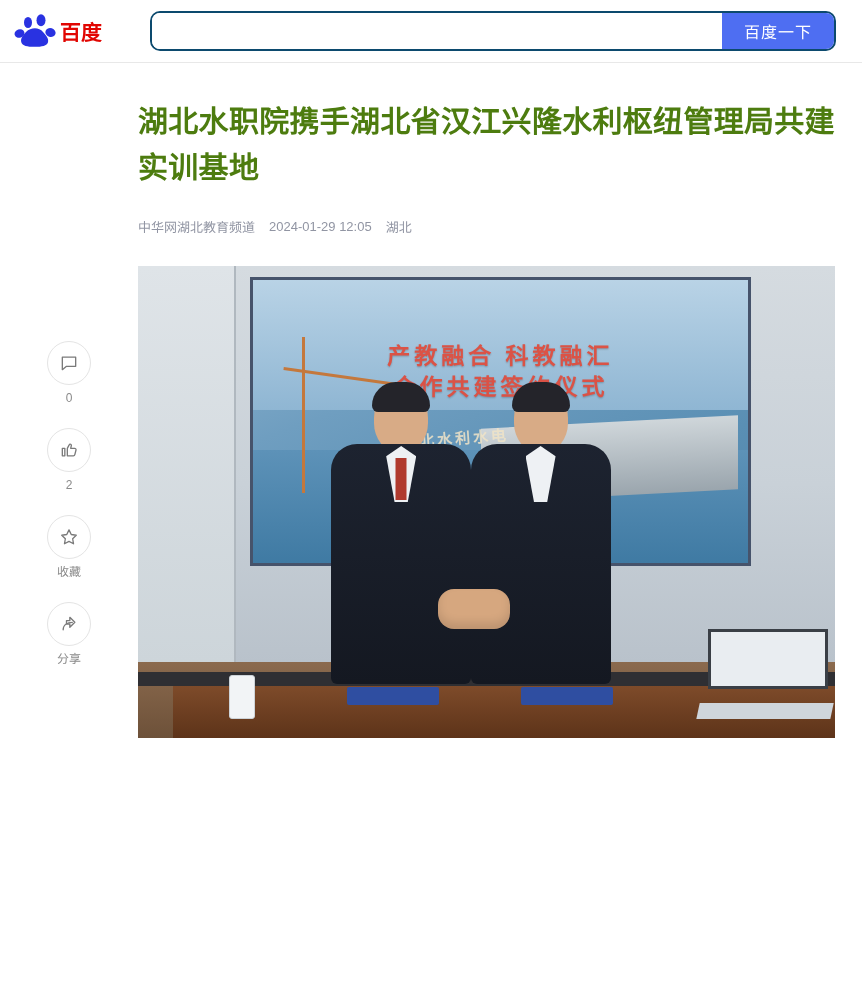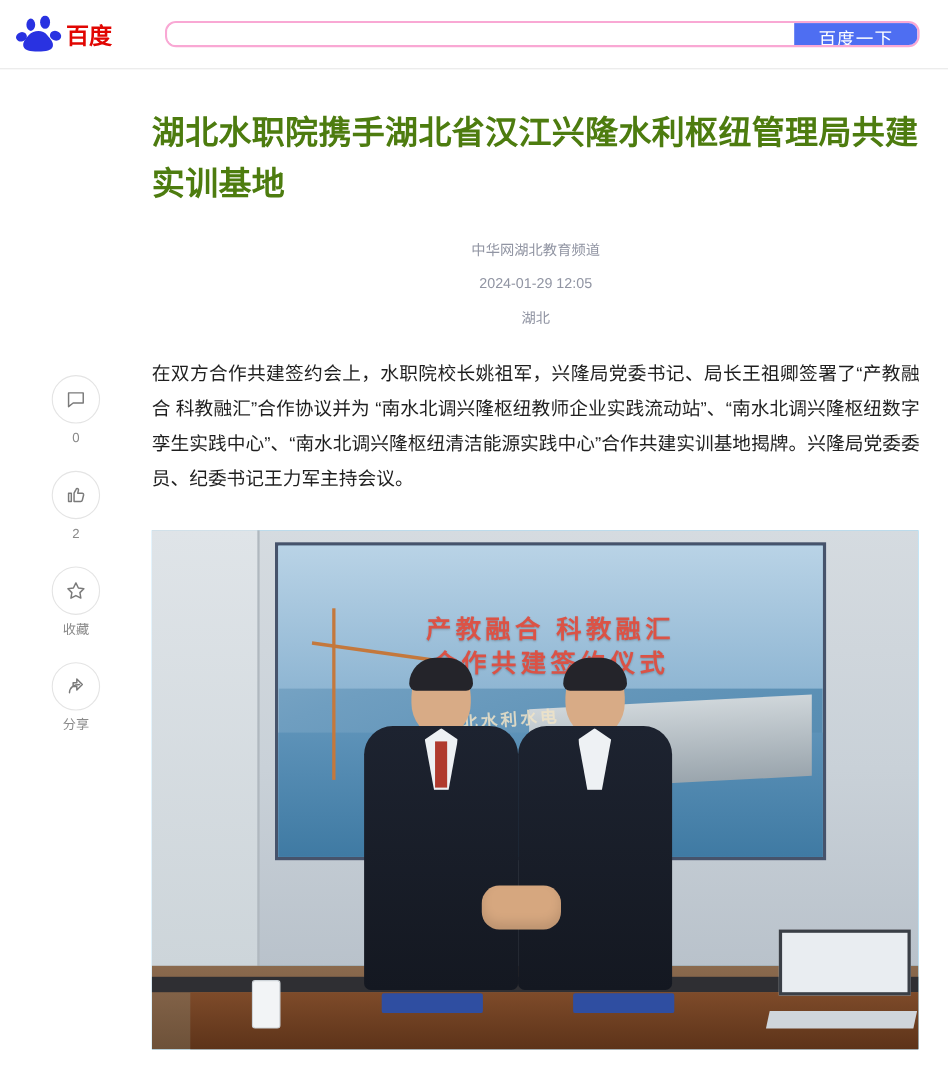--- a/index.html
+++ b/index.html
@@ -34,22 +34,22 @@
     display: flex;
     align-items: center;
   }
   .logo svg { display: block; }
 
   .searchwrap {
     flex: 1 1 auto;
     display: flex;
     align-items: center;
     margin-left: 26px;
-    height: 24px;
-    border: 2px solid #f9a8d4;
+    height: 40px;
+    border: 2px solid #0c4a6e;
     border-radius: 10px;
     overflow: hidden;
     background: #fff;
   }
   .searchwrap input {
     flex: 1 1 auto;
     height: 100%;
     border: 0;
     outline: none;
     font-size: 16px;
@@ -121,36 +121,35 @@
     font-weight: bold;
     letter-spacing: 0.3px;
   }
   .meta {
     margin-top: 26px;
     font-size: 13px;
     color: #9195a3;
     display: flex;
     align-items: center;
     gap: 14px;
-    flex-direction: column;
   }
   .para {
     font-size: 17px;
     line-height: 32px;
     color: #1f1f1f;
     margin-top: 26px;
     text-align: justify;
   }
   .figure {
     margin-top: 30px;
     width: 697px;
     height: 472px;
     overflow: hidden;
     position: relative;
-    background: #7dd3fc;
+    background: #ec4899;
   }
 
   
   .photo { position: absolute; inset: 0; }
   .wall {
     position: absolute; left: 0; top: 0; right: 0; height: 84%;
     background: linear-gradient(180deg,#d5dbe0 0%, #c9d1d8 55%, #b9c2cb 100%);
   }
   .wall-left {
     position: absolute; left: 0; top: 0; width: 14%; height: 84%;
@@ -357,21 +356,20 @@
   <div class="content">
 
     <h1 class="title">湖北水职院携手湖北省汉江兴隆水利枢纽管理局共建实训基地</h1>
 
     <div class="meta">
       <span>中华网湖北教育频道</span>
       <span>2024-01-29 12:05</span>
       <span>湖北</span>
     </div>
 
-    <p class="para">在双方合作共建签约会上，水职院校长姚祖军，兴隆局党委书记、局长王祖卿签署了“产教融合 科教融汇”合作协议并为 “南水北调兴隆枢纽教师企业实践流动站”、“南水北调兴隆枢纽数字孪生实践中心”、“南水北调兴隆枢纽清洁能源实践中心”合作共建实训基地揭牌。兴隆局党委委员、纪委书记王力军主持会议。</p>
 
     <div class="figure">
       <div class="photo">
         <div class="wall"></div>
         <div class="wall-left"></div>
 
         <div class="screen">
           <div class="screen-sky"></div>
           <div class="screen-water"></div>
           <div class="dam"></div>

